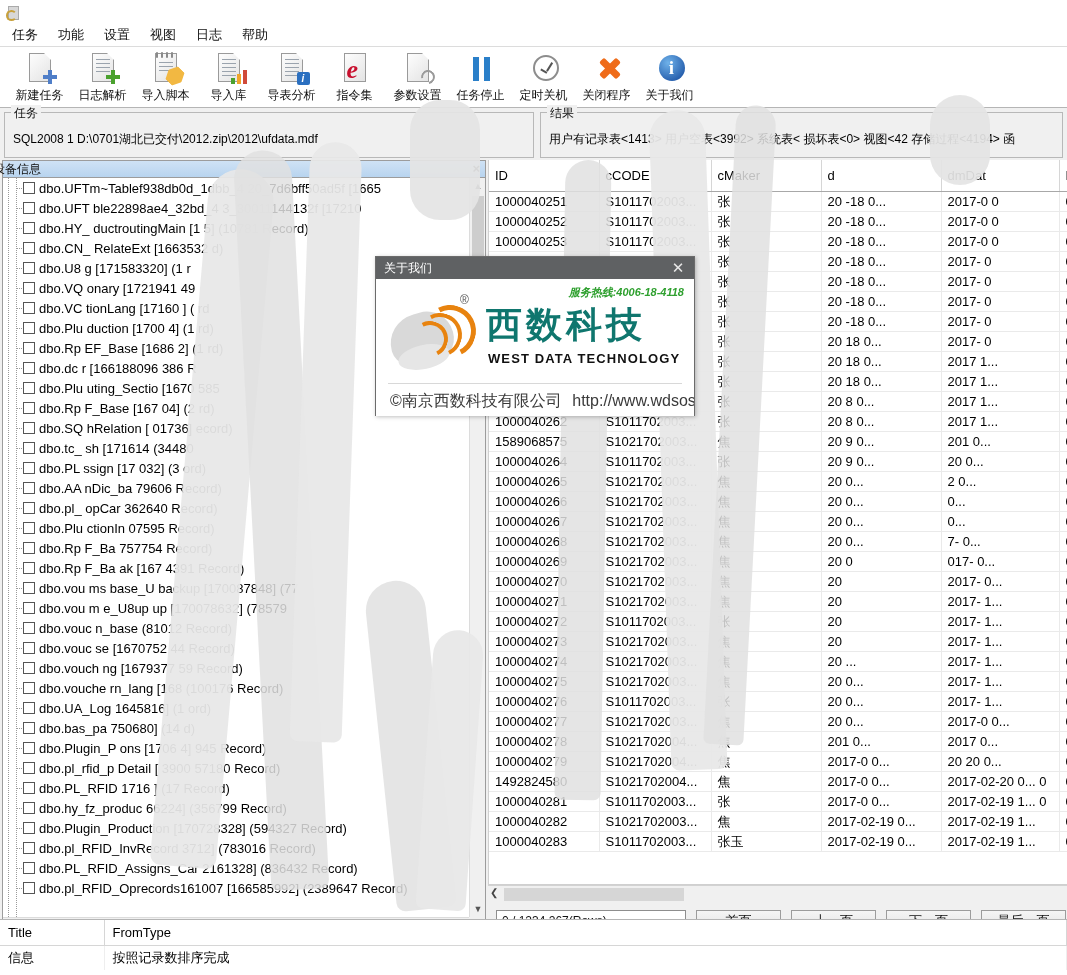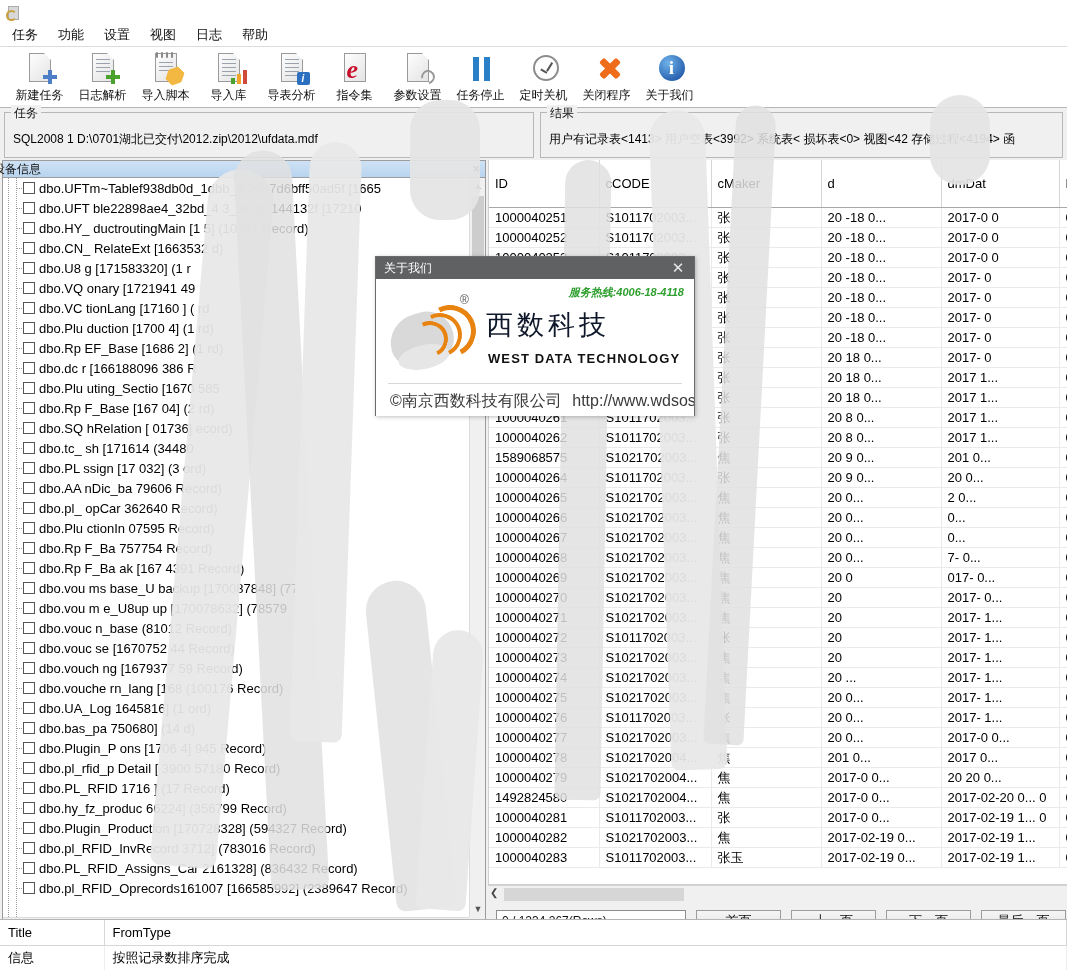--- a/index.html
+++ b/index.html
@@ -197,21 +197,21 @@
   }
   .hscroll .arrow-l { left:0; } .hscroll .arrow-r { right:0; }
   .hscroll .thumb { position:absolute; top:2px; height:12px; background:#cdcdcd; }
   .corner-box { position:absolute; right:0; bottom:0; width:16px; height:16px; background:#f0f0f0; }
 
   
   .rightpane { position:relative; flex:1 1 auto; display:flex; flex-direction:column; background:#fff; }
   .gridwrap { position:relative; flex:1 1 auto; overflow:hidden; background:#fff; border:1px solid #d0d0d0; border-top:none; }
   table.grid { border-collapse:collapse; width:100%; table-layout:fixed; font-size:13px; }
   table.grid th {
-    height:26px; text-align:left; font-weight:normal; padding:16px 6px;
+    height:26px; text-align:left; font-weight:normal; padding:8px 6px;
     background:#fff; border-right:1px solid #d6d6d6; border-bottom:1px solid #a8a8a8;
     white-space:nowrap; overflow:hidden;
   }
   table.grid td {
     height:20px; padding:0 6px; border-right:1px solid #eaeaea;
     border-bottom:1px solid #eaeaea; white-space:nowrap; overflow:hidden;
   }
   .col-id { width:110px; } .col-ccode { width:112px; } .col-cmaker { width:110px; }
   .col-d { width:120px; } .col-dm { width:118px; } .col-ft { width:auto; }
 
@@ -277,22 +277,22 @@
     position:absolute; left:2px; top:12px; width:64px; height:54px;
     background:#d9d9d9; border-radius: 48% 42% 46% 54% / 54% 50% 48% 44%;
     transform: rotate(-16deg);
   }
   .logo-mark .gray-blob2 {
     position:absolute; left:10px; top:44px; width:52px; height:24px;
     background:#e6e6e6; border-radius: 50%; transform: rotate(-12deg);
   }
   .reg-mark { position:absolute; left:84px; top:14px; font-size:12px; color:#555; }
   .logo-cn {
-    position:absolute; left:110px; top:24px; font-size:27px; letter-spacing:4px;
-    font-family:"DejaVu Sans", sans-serif; font-weight:normal; color:#0f172a; line-height:44px;
+    position:absolute; left:110px; top:24px; font-size:36px; letter-spacing:4px;
+    font-family:"DejaVu Sans", sans-serif; font-weight:bold; color:#0f766e; line-height:44px;
   }
   .logo-en {
     position:absolute; left:112px; top:72px; font-size:13px; font-weight:bold;
     letter-spacing:1.1px; color:#111;
   }
   .dlg-sep { position:absolute; left:12px; right:12px; top:104px; height:1px; background:#d8d8d8; }
   .dlg-foot {
     position:absolute; left:14px; top:112px; font-size:16px; color:#3a3a3a; white-space:nowrap;
   }
   .dlg-foot .url { margin-left:6px; }

